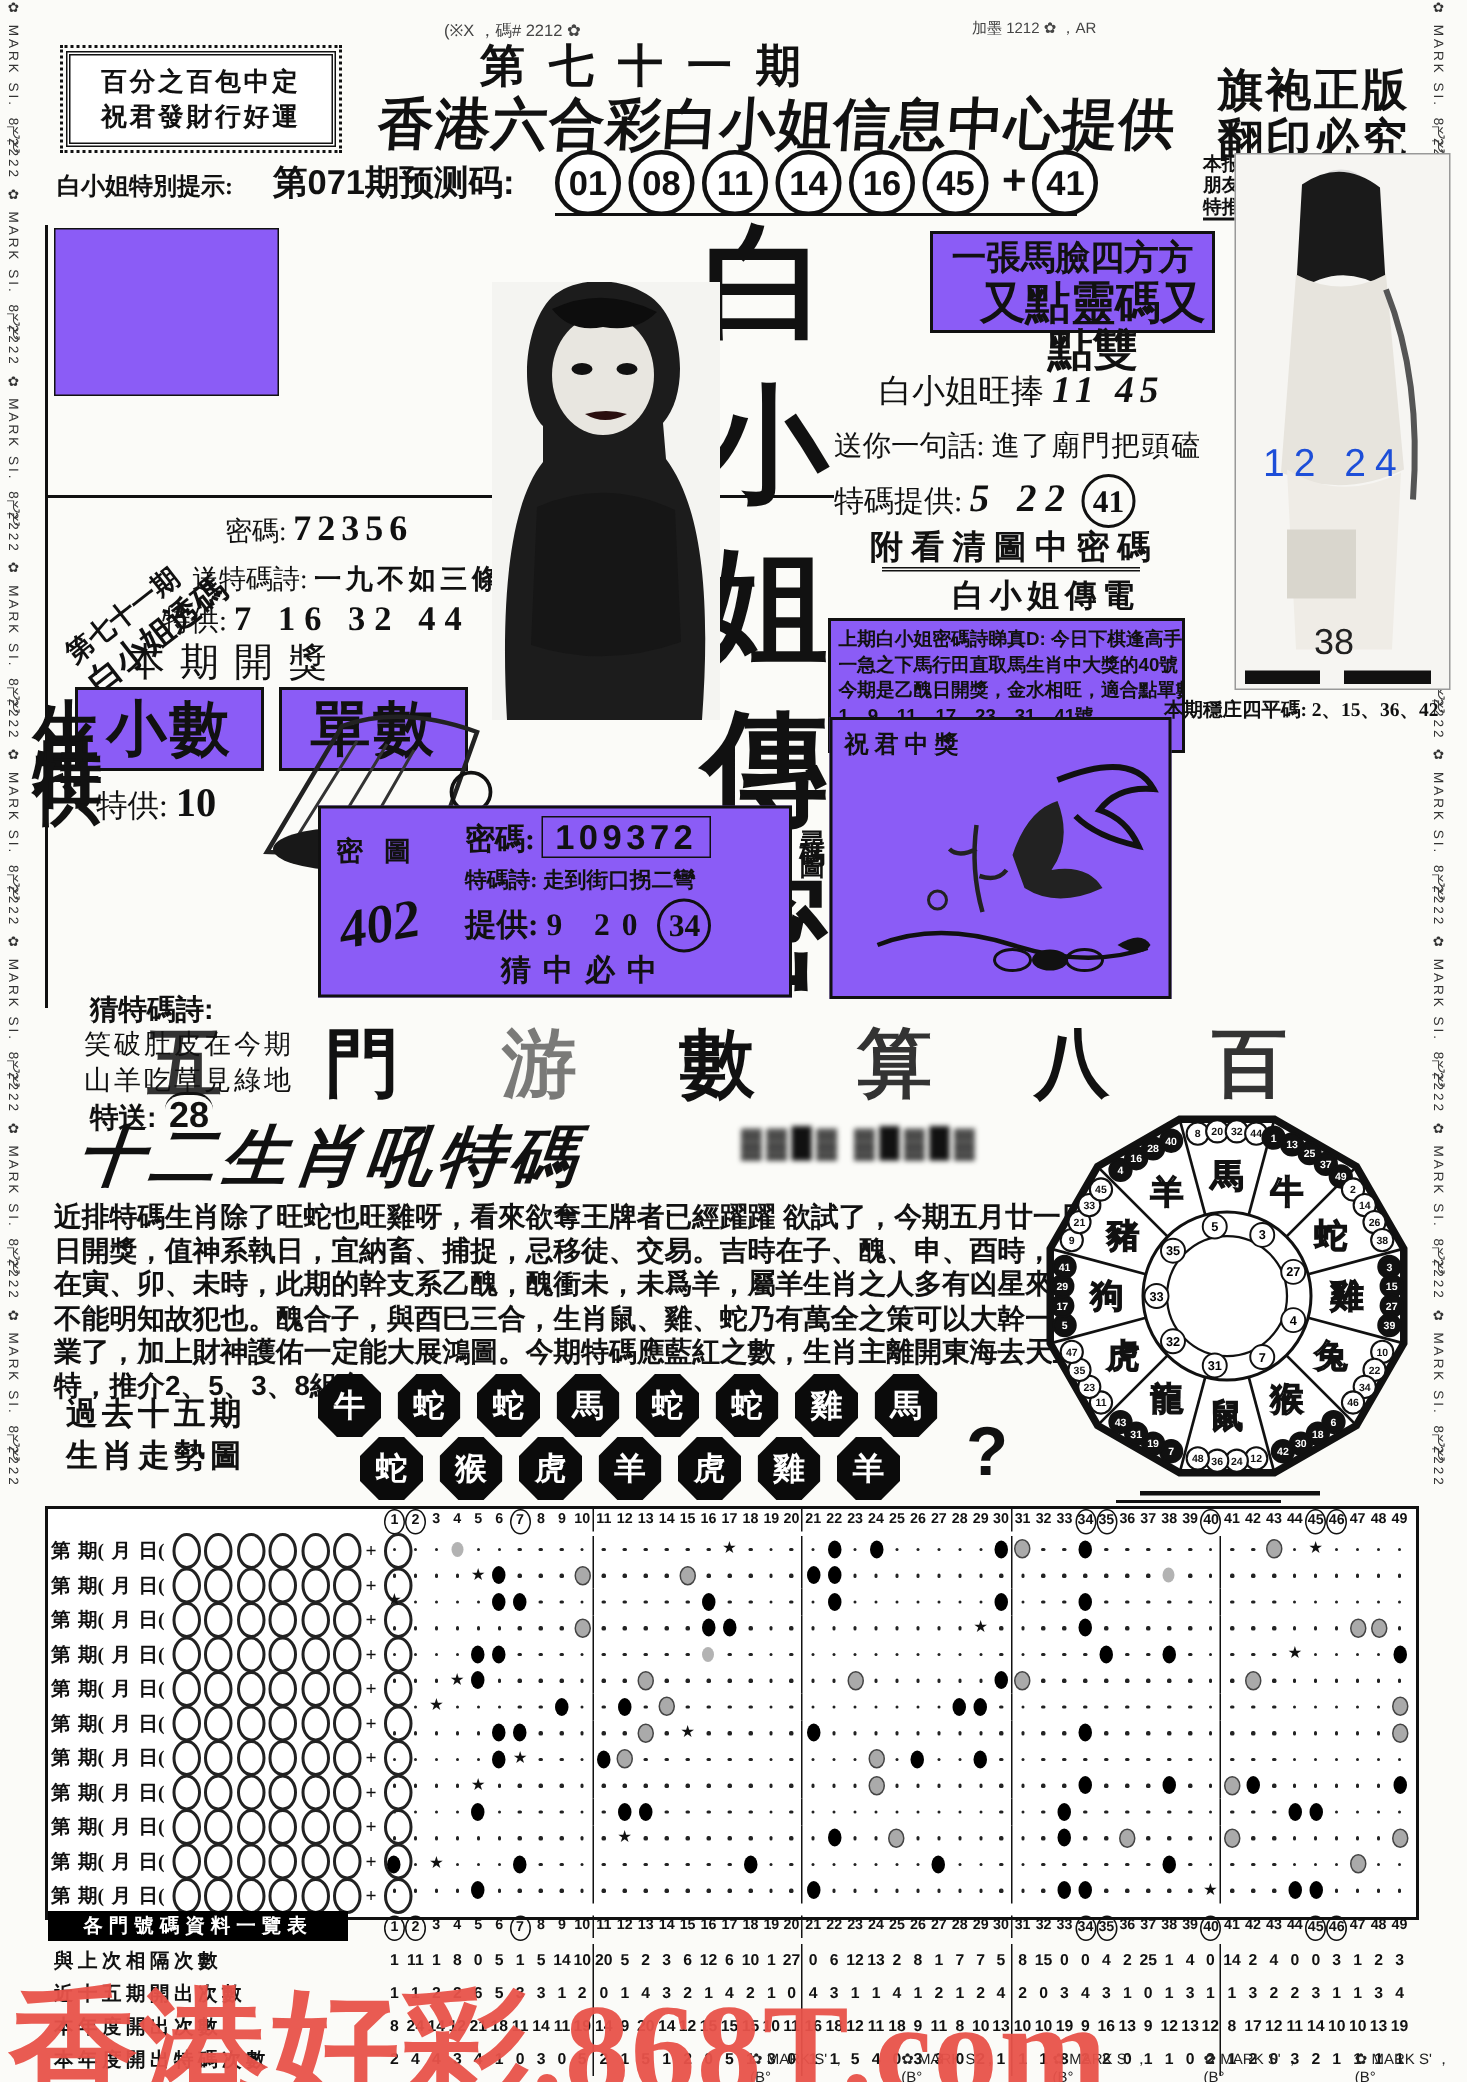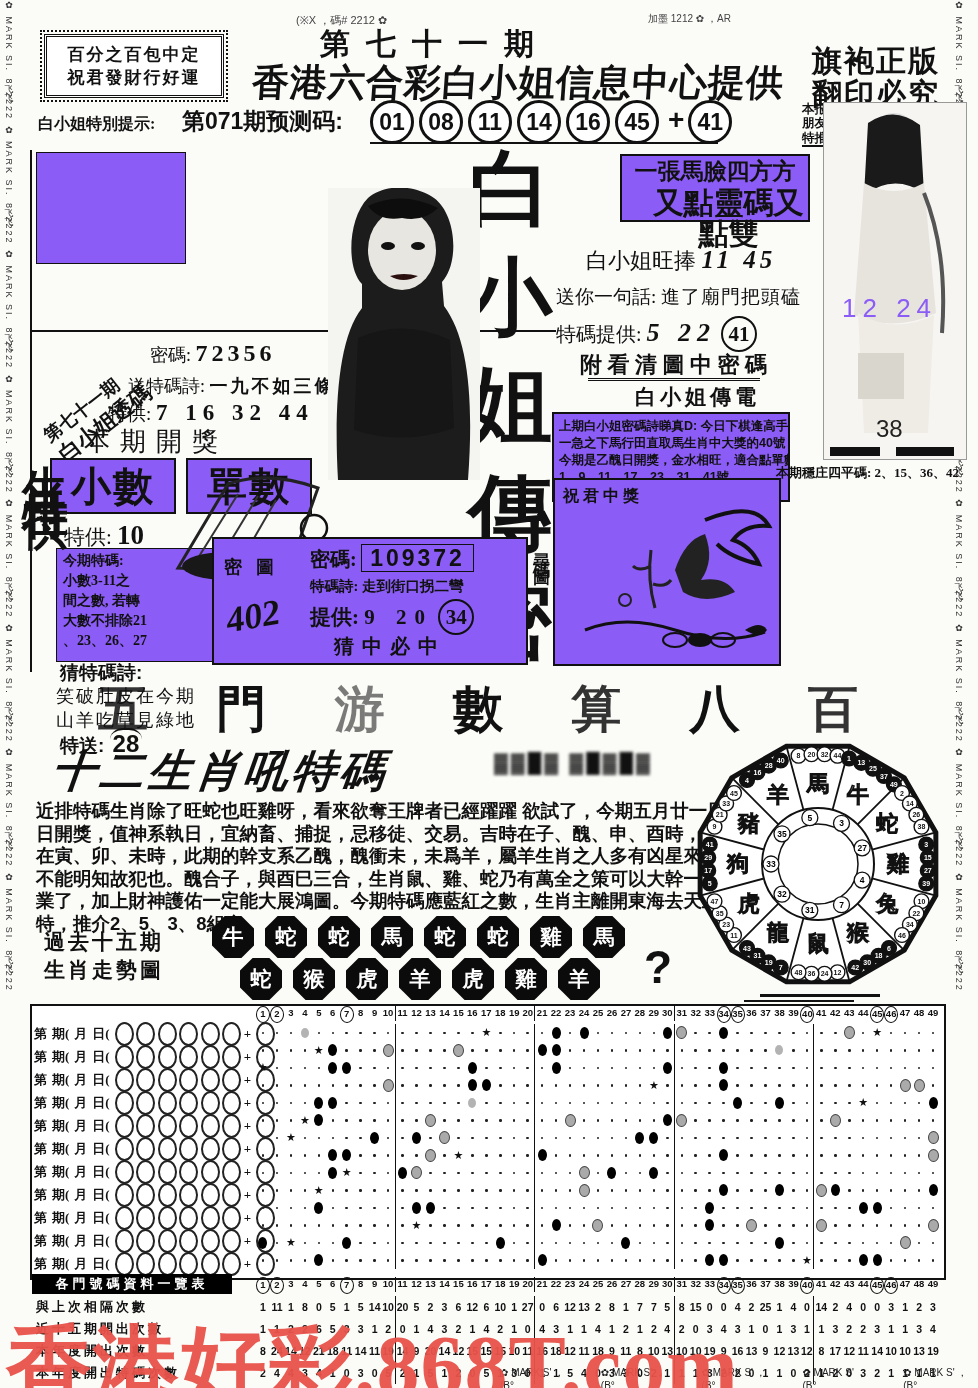--- a/index.html
+++ b/index.html
@@ -129,27 +129,20 @@
     <span>特供:</span>
     <span style="font-size:23px;font-weight:bold;letter-spacing:6px;">7  16  32  44</span>
   </div>
   <div class="abs serif" style="left:84px;top:424px;font-size:26px;letter-spacing:10px;">本期開獎</div>
   <div class="abs bx bigchar" style="left:50px;top:458px;width:122px;height:52px;">小數</div>
   <div class="abs bx bigchar" style="left:186px;top:458px;width:122px;height:52px;">單數</div>
   <div class="abs serif" style="left:64px;top:520px;font-size:21px;">
     <span>特供:</span>
     <span style="font-size:27px;font-weight:bold;">10</span>
   </div>
-  <div class="abs bx notebox" style="left:56px;top:548px;width:152px;height:108px;padding:2px 6px;border-width:1.5px;" id="notebox">
-      <div>今期特碼:</div>
-      <div>小數3-11之</div>
-      <div>間之數, 若轉</div>
-      <div>大數不排除21</div>
-      <div>、23、26、27</div>
-    </div>
   <div class="abs" style="left:60px;top:660px;font-size:19px;font-weight:bold;">猜特碼詩:</div>
   <div class="abs serif" style="left:56px;top:684px;font-size:18px;letter-spacing:2px;">笑破肚皮在今期</div>
   <div class="abs serif" style="left:56px;top:708px;font-size:18px;letter-spacing:2px;">山羊吃草見綠地</div>
   <div class="abs" style="left:60px;top:730px;font-size:19px;font-weight:bold;">
     <span>特送:</span>
     <span style="font-size:24px;border-top:2px solid #111;border-radius:40% 40% 0 0;padding:0 3px;">28</span>
   </div>
   <div class="abs vtitle" style="left:14px;top:428px;height:340px;">生肖特供</div>
 
   <div class="abs callig" style="left:468px;top:148px;height:516px;z-index:1;" id="callig">
@@ -240,21 +233,21 @@
 
   <div class="abs" style="left:823px;top:102px;width:142px;height:356px;border:1px solid #999;background:#f6f5f2;">
     <svg width="140" height="354">
       <ellipse cx="70" cy="40" rx="26" ry="30" fill="#ddd"></ellipse>
       <path d="M44 20 Q70 2 96 22 L100 90 Q70 70 40 92 Z" fill="#1a1a1a"></path>
       <path d="M40 80 Q70 96 100 80 L112 210 Q70 230 30 212 Z" fill="#e7e4dd"></path>
       <path d="M34 210 Q70 232 110 212 L104 330 L40 330 Z" fill="#efece6"></path>
       <path d="M100 90 Q124 150 118 230" fill="none" stroke="#555" stroke-width="4"></path>
       <rect x="34" y="250" width="46" height="46" fill="#d9d6cd"></rect>
     </svg>
-    <div class="abs" style="left:18px;top:190px;font-size:26px;letter-spacing:6px;color:#8b5cf6;">12   24</div>
+    <div class="abs" style="left:18px;top:190px;font-size:26px;letter-spacing:6px;color:#1d4ed8;">12   24</div>
     <div class="abs" style="left:52px;top:312px;font-size:24px;color:#222;">38</div>
     <div class="abs" style="left:6px;top:344px;width:50px;height:9px;background:#111;"></div>
     <div class="abs" style="left:72px;top:344px;width:58px;height:9px;background:#111;"></div>
   </div>
 
   <div class="abs midband" style="left:98px;top:676px;width:760px;" id="midband">
       <span>五</span>
       <span>門</span>
       <span>游</span>
       <span>數</span>

